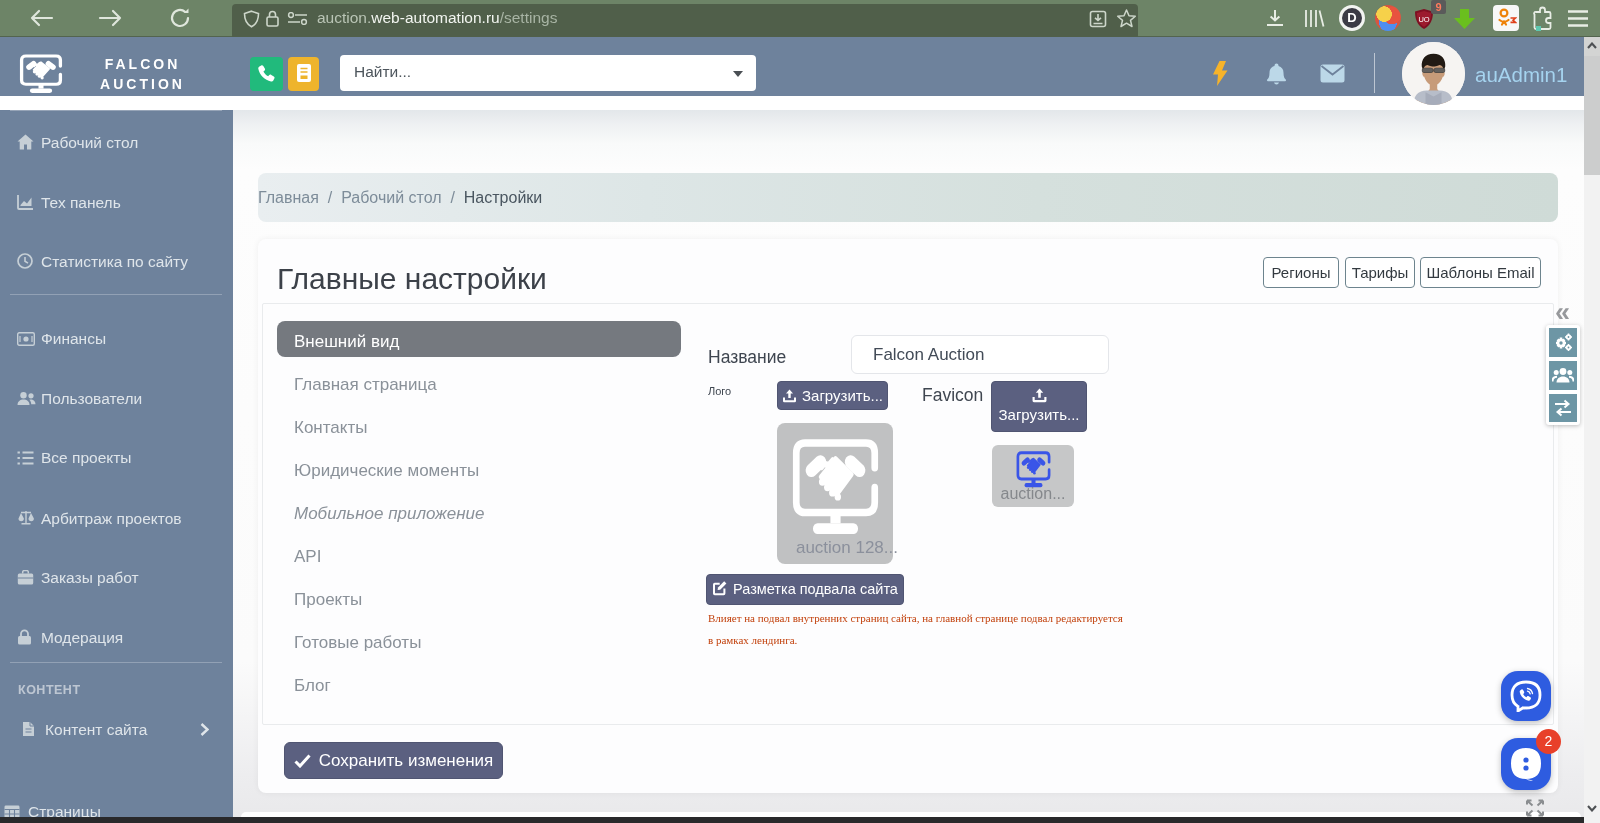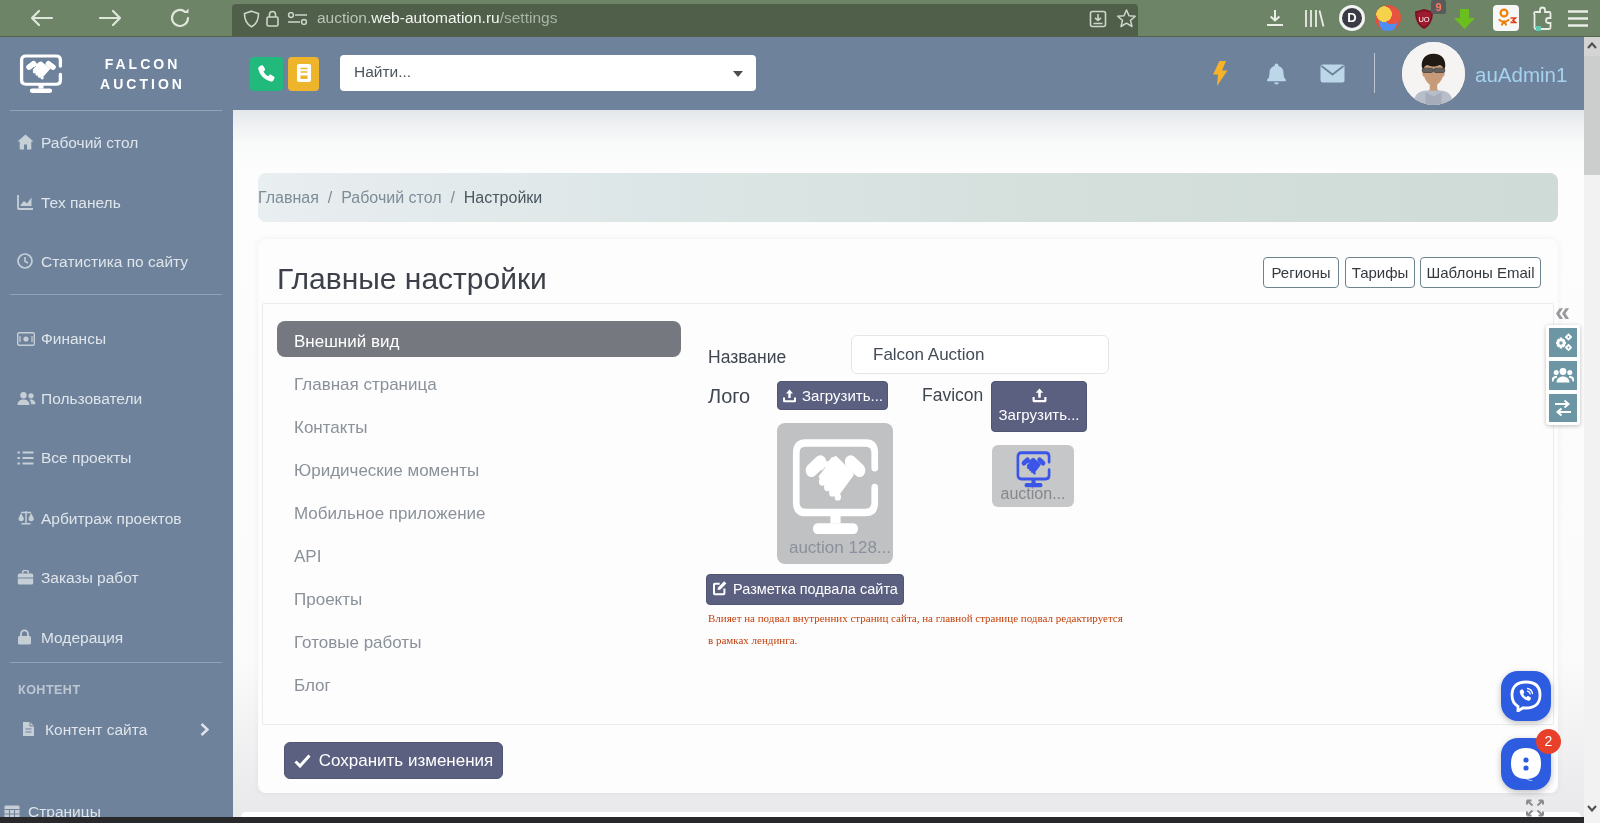--- a/index.html
+++ b/index.html
@@ -1,21 +1,21 @@
 <!DOCTYPE html>
 <html><head><meta charset="utf-8">
 <style>
 * { margin:0; padding:0; box-sizing:border-box; }
 html,body { width:1600px; height:823px; overflow:hidden; font-family:"Liberation Sans", sans-serif; }
 .abs { position:absolute; }
 
 #chrome { position:absolute; left:0; top:0; width:1600px; height:37px; background:#6d8467; border-bottom:1px solid #53644e; }
 #urlbar { position:absolute; left:232px; top:4px; width:906px; height:35px; background:#505f4a; border-radius:4px; }
 
-#header { position:absolute; left:0; top:37px; width:1584px; height:73px; background:#6e829c; }
+#header { position:absolute; left:0; top:37px; width:1584px; height:59px; background:#6e829c; }
 #sidebar { position:absolute; left:0; top:110px; width:233px; height:707px; background:#6e829c; }
 #sidebar .item { position:absolute; left:18px; color:#dfe5ea; font-size:15.5px; white-space:nowrap; }
 
 #content { position:absolute; left:233px; top:110px; width:1351px; height:707px; background:linear-gradient(180deg,#e3e7ea 0px,#eef0f2 14px,#f9fafa 34px,#fdfdfd 60px,#fbfbfb 78%,#ededef 94%,#e9e9eb 100%); }
 #crumbbar { position:absolute; left:25px; top:63px; width:1300px; height:49px; background:linear-gradient(90deg,#e9eef0 0%,#dde6e6 30%,#d5e0dd 60%,#cfdbd7 100%); border-radius:8px; color:#7d8c99; font-size:16px; line-height:49px; }
 #card { position:absolute; left:25px; top:129px; width:1300px; height:554px; background:#fdfdfe; border-radius:8px; box-shadow:0 0 6px rgba(0,0,0,0.06); }
 h1 { font-size:30px; font-weight:400; color:#3c4149; }
 .topbtn { position:absolute; top:18px; height:31px; background:#fff; border:1px solid #6d848e; border-radius:4px; font-size:15px; color:#333a40; line-height:29px; text-align:center; }
 .tab { position:absolute; left:19px; width:404px; height:36px; font-size:17px; color:#8a9199; line-height:41px; padding-left:17px; border-radius:8px; }
 .tab.active { background:#75797f; color:#fff; }
@@ -212,47 +212,47 @@
   <div id="card">
     <h1 style="position:absolute;left:19px;top:23px;">Главные настройки</h1>
     <div class="topbtn" style="right:219px;width:76px;">Регионы</div>
     <div class="topbtn" style="right:143px;width:70px;">Тарифы</div>
     <div class="topbtn" style="right:17px;width:121px;">Шаблоны Email</div>
     <div class="abs" style="left:4px;top:64px;width:1292px;height:422px;border:1px solid #e9ebed;border-radius:2px;"></div>
     <div class="tab active" style="top:82px;">Внешний вид</div>
     <div class="tab" style="top:125px;">Главная страница</div>
     <div class="tab" style="top:168px;">Контакты</div>
     <div class="tab" style="top:211px;">Юридические моменты</div>
-    <div class="tab" style="top:254px;">Мобильное приложение</div>
+    <div class="tab" style="top:254px;font-style:italic;">Мобильное приложение</div>
     <div class="tab" style="top:297px;">API</div>
     <div class="tab" style="top:340px;">Проекты</div>
     <div class="tab" style="top:383px;">Готовые работы</div>
     <div class="tab" style="top:426px;">Блог</div>
 
     <div class="abs" style="left:450px;top:108px;font-size:17.5px;color:#3f4650;">Название</div>
     <div class="abs" style="left:593px;top:96px;width:258px;height:39px;background:#fff;border:1px solid #e4e6ea;border-radius:6px;font-size:17px;color:#424b57;line-height:37px;padding-left:21px;">Falcon Auction</div>
-    <div class="abs" style="left:450px;top:146px;font-size:20px;color:#3f4650;">Лого</div>
+    <div class="abs" style="left:450px;top:146px;font-size:11px;color:#3f4650;">Лого</div>
     <div class="purplebtn abs" style="left:519px;top:142px;width:111px;height:29px;font-size:15px;line-height:27px;text-align:center;">
       <svg style="vertical-align:-2px;margin-right:5px;" width="15" height="14" viewBox="0 0 15 14">
           <path d="M7.5 0.5 L11 4.5 h-2.3 V9 h-2.4 V4.5 H4 z" fill="#fff"></path>
           <path d="M1 8.5 v3.5 a1.3 1.3 0 0 0 1.3 1.3 h10.4 A1.3 1.3 0 0 0 14 12 V8.5 h-2 V11.3 H3 V8.5 z" fill="#fff"></path>
         </svg>Загрузить...</div>
     <div class="abs" style="left:664px;top:146px;font-size:17.5px;color:#3f4650;">Favicon</div>
     <div class="purplebtn abs" style="left:733px;top:142px;width:96px;height:51px;text-align:center;font-size:15px;">
       <svg style="margin-top:6px;" width="17" height="15" viewBox="0 0 15 14">
           <path d="M7.5 0.5 L11 4.5 h-2.3 V9 h-2.4 V4.5 H4 z" fill="#fff"></path>
           <path d="M1 8.5 v3.5 a1.3 1.3 0 0 0 1.3 1.3 h10.4 A1.3 1.3 0 0 0 14 12 V8.5 h-2 V11.3 H3 V8.5 z" fill="#fff"></path>
         </svg>
       <div style="margin-top:0px;">Загрузить...</div></div>
 
     <div class="abs" style="left:519px;top:184px;width:116px;height:141px;background:#c0c1c2;border-radius:8px;">
       <svg style="position:absolute;left:12px;top:10px;color:#fff;" width="93" height="106" viewBox="0 0 64 64" preserveAspectRatio="none">
           <use href="#mhs"></use>
         </svg>
-      <div style="position:absolute;left:5px;bottom:6px;width:100%;text-align:center;font-size:17px;color:#8b909c;">auction  128...</div>
+      <div style="position:absolute;left:5px;bottom:6px;width:100%;text-align:right;font-size:17px;color:#8b909c;">auction  128...</div>
     </div>
 
     <div class="abs" style="left:734px;top:206px;width:82px;height:62px;background:#c6c7c8;border-radius:6px;">
       <svg style="position:absolute;left:23px;top:4px;color:#3a55e8;" width="37" height="40" viewBox="0 0 64 64" preserveAspectRatio="none">
           <use href="#mhs"></use>
         </svg>
       <div style="position:absolute;left:0;bottom:4px;width:100%;text-align:center;font-size:16px;color:#85888c;">auction...</div>
     </div>
     <div class="purplebtn abs" style="left:448px;top:335px;width:198px;height:31px;font-size:14.5px;line-height:29px;text-align:center;white-space:nowrap;">
       <svg style="vertical-align:-2px;margin-right:6px;" width="15" height="15" viewBox="0 0 15 15">

